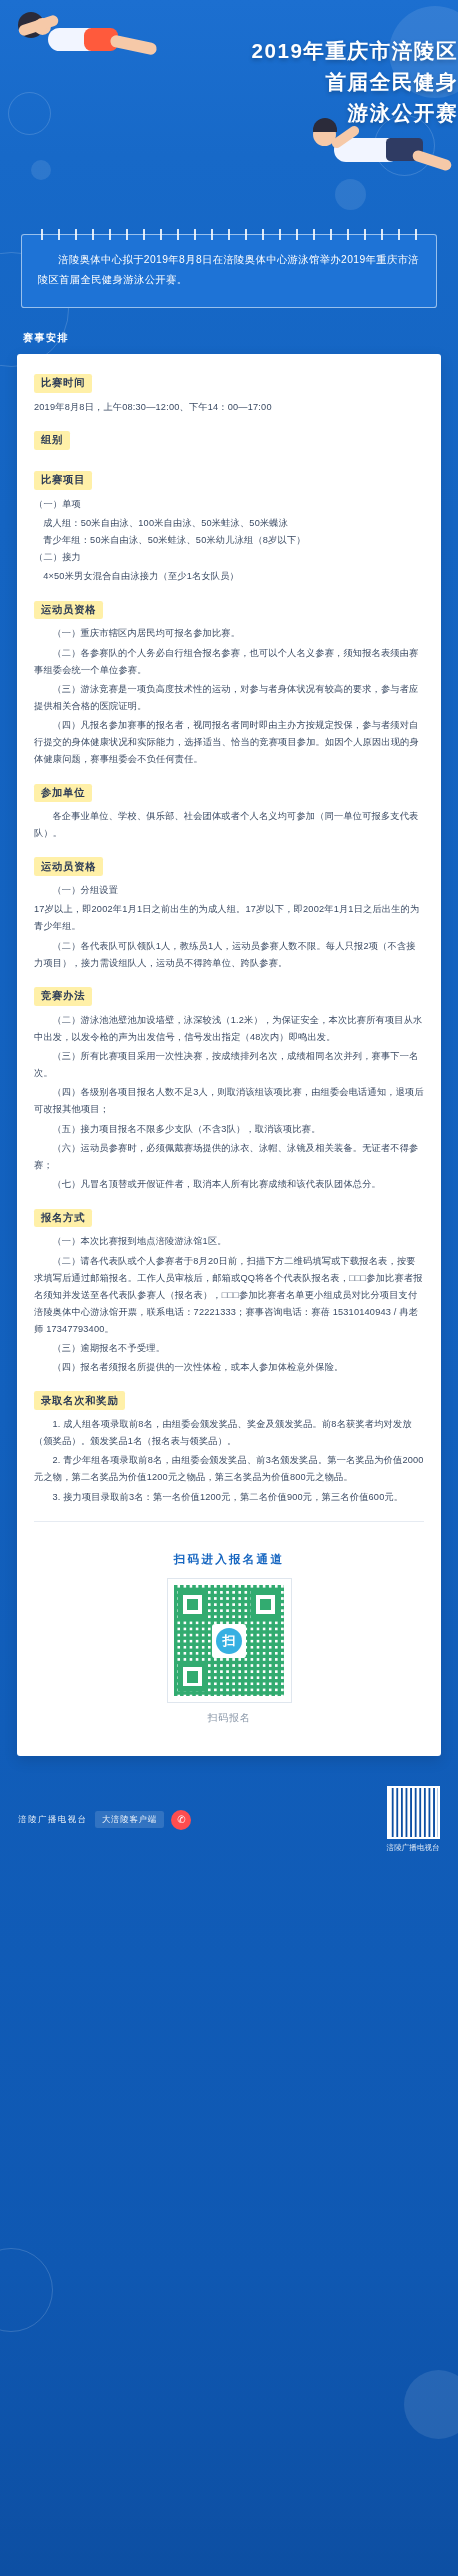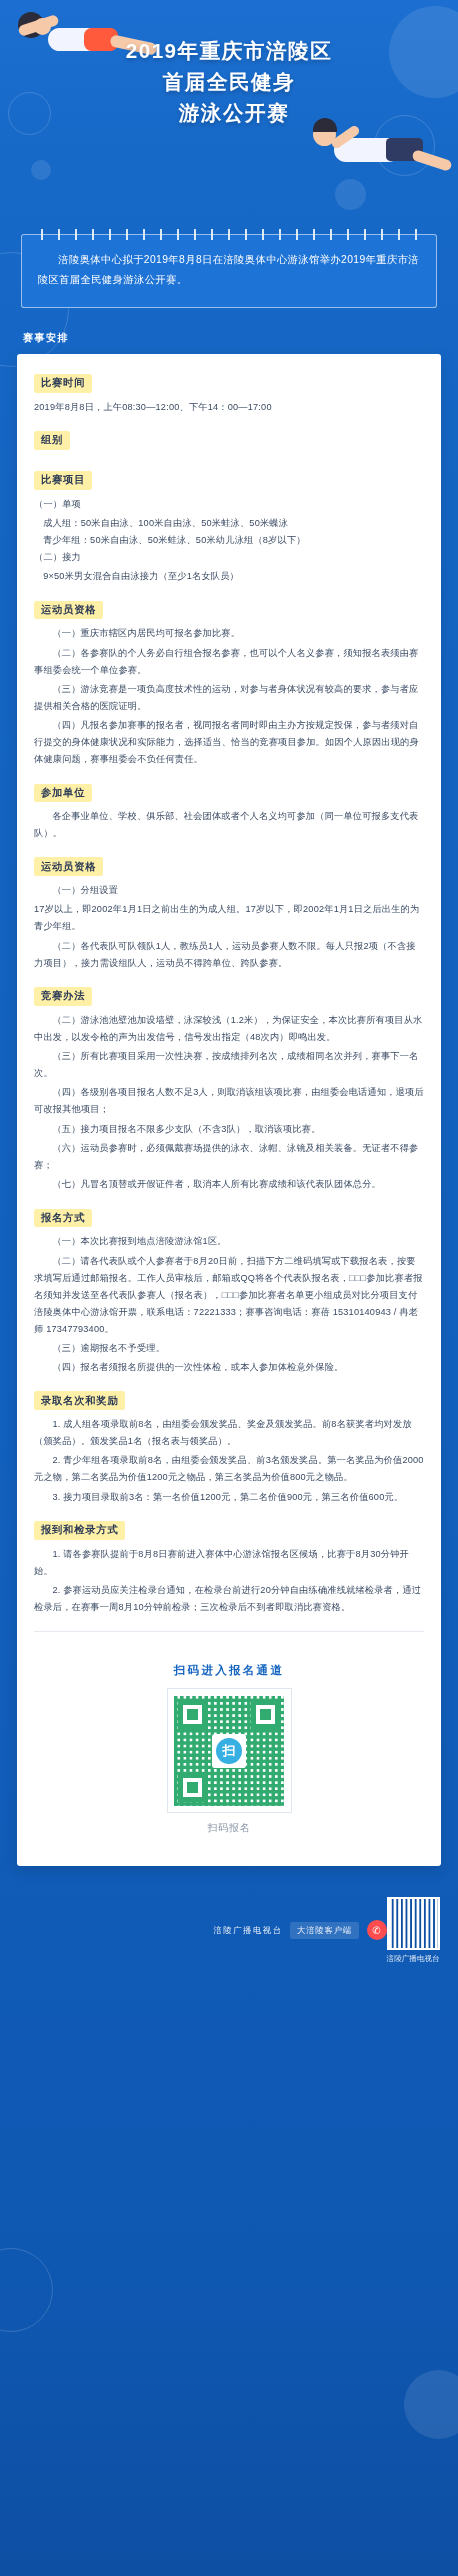--- a/index.html
+++ b/index.html
@@ -18,21 +18,21 @@
   }
   
   .bubble { position: absolute; border-radius: 50%; background: rgba(255,255,255,0.10); }
   .bubble.ring { background: transparent; border: 1.5px solid rgba(255,255,255,0.16); }
 
   
   .header { position: relative; height: 229px; }
   .header-title {
     position: absolute;
     top: 35px; left: 0; right: 0;
-    text-align: center;
+    text-align: right;
     color: #ffffff;
     font-size: 20.6px;
     font-weight: bold;
     line-height: 31px;
     letter-spacing: 1.5px;
     text-shadow: 0 1.5px 4.6px rgba(0,0,0,0.25);
   }
   .header-title .l2 { display: block; }
   .header-title .l3 { display: block; padding-left: 10px; }
 
@@ -172,21 +172,21 @@
     color: #8a97a8;
     letter-spacing: 0.8px;
   }
 
   
   .footer {
     margin-top: 20px;
     padding: 10.7px 18.3px 23px 18.3px;
     display: flex;
     align-items: center;
-    justify-content: flex-end;
+    justify-content: space-between;
     color: rgba(255,255,255,0.9);
   }
   .footer-left { display: flex; align-items: center; gap: 7.6px; }
   .footer-logo-text { font-size: 8.4px; letter-spacing: 1.5px; }
   .footer-badge {
     background: rgba(255,255,255,0.14);
     padding: 3.1px 6.9px;
     border-radius: 2.3px;
     font-size: 8.4px;
     letter-spacing: 0.8px;
@@ -267,21 +267,21 @@
       <div class="block">
         <div class="block-title">组别</div>
       </div>
 
       <div class="block">
         <div class="block-title">比赛项目</div>
         <p class="para">（一）单项</p>
         <p class="sub">成人组：50米自由泳、100米自由泳、50米蛙泳、50米蝶泳</p>
         <p class="sub">青少年组：50米自由泳、50米蛙泳、50米幼儿泳组（8岁以下）</p>
         <p class="para">（二）接力</p>
-        <p class="sub">9×50米男女混合自由泳接力（至少1名女队员）</p>
+        <p class="sub">4×50米男女混合自由泳接力（至少1名女队员）</p>
       </div>
 
       <div class="block">
         <div class="block-title">运动员资格</div>
         <p class="para indent">（一）重庆市辖区内居民均可报名参加比赛。</p>
         <p class="para indent">（二）各参赛队的个人务必自行组合报名参赛，也可以个人名义参赛，须知报名表须由赛事组委会统一个单位参赛。</p>
         <p class="para indent">（三）游泳竞赛是一项负高度技术性的运动，对参与者身体状况有较高的要求，参与者应提供相关合格的医院证明。</p>
         <p class="para indent">（四）凡报名参加赛事的报名者，视同报名者同时即由主办方按规定投保，参与者须对自行提交的身体健康状况和实际能力，选择适当、恰当的竞赛项目参加。如因个人原因出现的身体健康问题，赛事组委会不负任何责任。</p>
       </div>
 
@@ -315,25 +315,20 @@
         <p class="para indent">（四）报名者须报名所提供的一次性体检，或本人参加体检意外保险。</p>
       </div>
 
       <div class="block">
         <div class="block-title">录取名次和奖励</div>
         <p class="para indent">1. 成人组各项录取前8名，由组委会颁发奖品、奖金及颁发奖品。前8名获奖者均对发放（颁奖品）。颁发奖品1名（报名表与领奖品）。</p>
         <p class="para indent">2. 青少年组各项录取前8名，由组委会颁发奖品、前3名颁发奖品。第一名奖品为价值2000元之物，第二名奖品为价值1200元之物品，第三名奖品为价值800元之物品。</p>
         <p class="para indent">3. 接力项目录取前3名：第一名价值1200元，第二名价值900元，第三名价值600元。</p>
       </div>
 
-      <div class="block">
-        <div class="block-title">报到和检录方式</div>
-        <p class="para indent">1. 请各参赛队提前于8月8日赛前进入赛体中心游泳馆报名区候场，比赛于8月30分钟开始。</p>
-        <p class="para indent">2. 参赛运动员应关注检录台通知，在检录台前进行20分钟自由练确准线就绪检录者，通过检录后，在赛事一周8月10分钟前检录；三次检录后不到者即取消比赛资格。</p>
-      </div>
 
       <div class="divider"></div>
 
       <div class="qr-section">
         <div class="qr-title">扫码进入报名通道</div>
         <div class="qr-box">
           <div class="qr-grid">
             <span class="qr-finder tl">
                 <i></i>
               </span>

